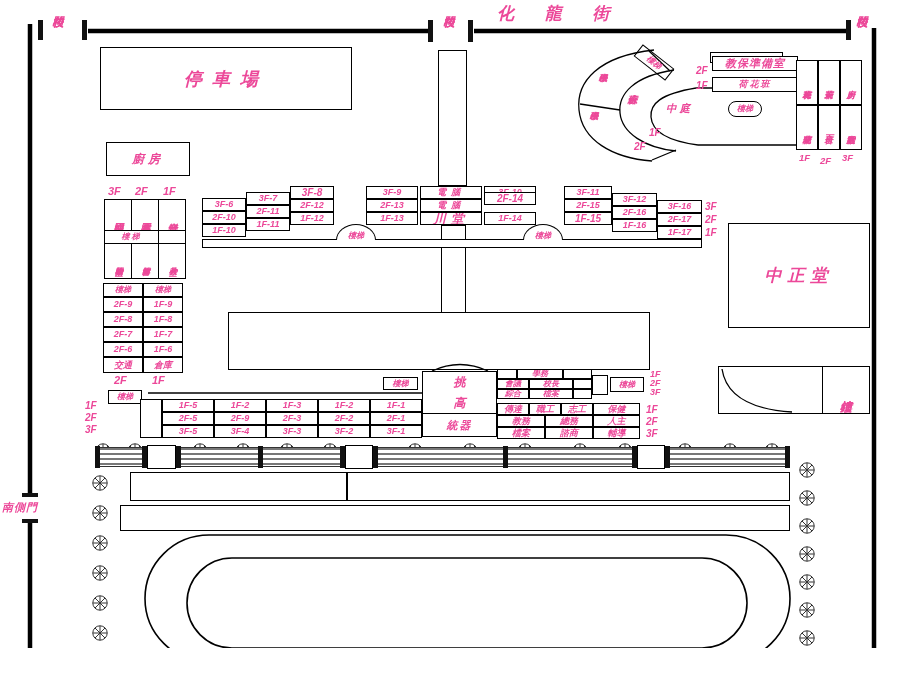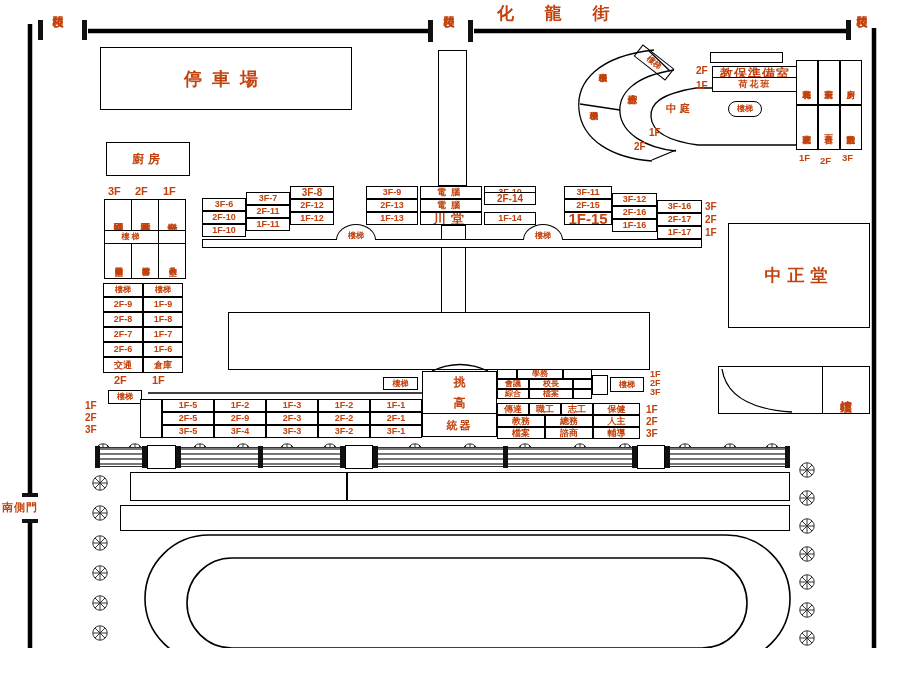--- a/index.html
+++ b/index.html
@@ -1,17 +1,17 @@
 <!DOCTYPE html>
 <html><head>
 <meta charset="utf-8">
 <style>
   html,body{margin:0;padding:0;background:#fff;}
   .map{position:relative;width:900px;height:648px;background:#fff;overflow:hidden;
-       font-family:"Liberation Sans",sans-serif;color:#c2410c;}
+       font-family:"Liberation Sans",sans-serif;color:#ec4899;font-style:italic;}
   .b{position:absolute;box-sizing:border-box;border:1.5px solid #000;background:#fff;}
   .c{position:absolute;box-sizing:border-box;border:1px solid #000;background:#fff;
      display:flex;align-items:center;justify-content:center;font-weight:bold;
      overflow:hidden;line-height:1;text-align:center;}
   .t{position:absolute;font-weight:bold;white-space:nowrap;line-height:1;}
   .ctr{text-align:center;display:flex;align-items:center;justify-content:center;}
   .v{writing-mode:vertical-rl;text-orientation:upright;white-space:normal;}
   .arc{position:absolute;box-sizing:border-box;border:1.2px solid #000;border-bottom:none;
        border-radius:50% 50% 0 0 / 100% 100% 0 0;background:#fff;display:flex;
        align-items:flex-end;justify-content:center;font-weight:bold;line-height:1;}
@@ -168,21 +168,21 @@
   <div class="c" style="left:366px;top:212px;width:52px;height:13px;font-size:9px">1F-13</div>
   <div class="c" style="left:420px;top:186px;width:62px;height:13px;font-size:9px;letter-spacing:5px">電腦</div>
   <div class="c" style="left:420px;top:199px;width:62px;height:13px;font-size:9px;letter-spacing:5px">電腦</div>
   <div class="c" style="left:420px;top:212px;width:62px;height:13px;font-size:13px;letter-spacing:5px">川堂</div>
   <div class="c" style="left:484px;top:186px;width:52px;height:13px;font-size:9px">3F-10</div>
   <div class="c" style="left:484px;top:192px;width:52px;height:13px;font-size:10px">2F-14</div>
   <div class="c" style="left:484px;top:212px;width:52px;height:13px;font-size:9px">1F-14</div>
   <div class="arc" style="left:523px;top:224px;width:40px;height:16px;font-size:8px">樓梯</div>
   <div class="c" style="left:564px;top:186px;width:48px;height:13px;font-size:9px">3F-11</div>
   <div class="c" style="left:564px;top:199px;width:48px;height:13px;font-size:9px">2F-15</div>
-  <div class="c" style="left:564px;top:212px;width:48px;height:13px;font-size:15px">1F-15</div>
+  <div class="c" style="left:564px;top:212px;width:48px;height:13px;font-size:10px">1F-15</div>
   <div class="c" style="left:612px;top:193px;width:45px;height:13px;font-size:9px">3F-12</div>
   <div class="c" style="left:612px;top:206px;width:45px;height:13px;font-size:9px">2F-16</div>
   <div class="c" style="left:612px;top:219px;width:45px;height:13px;font-size:9px">1F-16</div>
   <div class="c" style="left:657px;top:200px;width:45px;height:13px;font-size:9px">3F-16</div>
   <div class="c" style="left:657px;top:213px;width:45px;height:13px;font-size:9px">2F-17</div>
   <div class="c" style="left:657px;top:226px;width:45px;height:13px;font-size:9px">1F-17</div>
   <div class="t" style="left:705px;top:202px;font-size:10px">3F</div>
   <div class="t" style="left:705px;top:215px;font-size:10px">2F</div>
   <div class="t" style="left:705px;top:228px;font-size:10px">1F</div>
 
@@ -239,21 +239,21 @@
   <div class="c" style="left:593px;top:415px;width:47px;height:12px;font-size:9px">人主</div>
   <div class="c" style="left:497px;top:427px;width:48px;height:12px;font-size:9px">檔案</div>
   <div class="c" style="left:545px;top:427px;width:48px;height:12px;font-size:9px">諮商</div>
   <div class="c" style="left:593px;top:427px;width:47px;height:12px;font-size:9px">輔導</div>
   <div class="t" style="left:646px;top:405px;font-size:10px">1F</div>
   <div class="t" style="left:646px;top:417px;font-size:10px">2F</div>
   <div class="t" style="left:646px;top:429px;font-size:10px">3F</div>
 
   <div class="b" style="left:710px;top:52px;width:73px;height:11px;border-width:1px"></div>
   <div class="t" style="left:696px;top:66px;font-size:10px">2F</div>
-  <div class="c" style="left:712px;top:66px;width:86px;height:15px;font-size:13px;letter-spacing:1px">教保準備室</div>
+  <div class="c" style="left:712px;top:56px;width:86px;height:15px;font-size:11px;letter-spacing:1px">教保準備室</div>
   <div class="t" style="left:696px;top:81px;font-size:10px">1F</div>
   <div class="c" style="left:712px;top:77px;width:86px;height:15px;font-size:9px;letter-spacing:2px">荷花班</div>
 
   <div class="t" style="left:666px;top:103px;font-size:10.5px;letter-spacing:3px">中庭</div>
   <div class="c" style="left:728px;top:101px;width:34px;height:16px;font-size:8px;border-radius:8px">樓梯</div>
 
   <div class="c" style="left:634px;top:55px;width:40px;height:15px;font-size:8px;transform:rotate(38deg);background:transparent">樓梯</div>
   <div class="t v" style="left:599px;top:66px;font-size:8.5px">機學班</div>
   <div class="t v" style="left:628px;top:86px;font-size:9.5px">綜合班</div>
   <div class="t v" style="left:590px;top:104px;font-size:8.5px">機學班</div>

